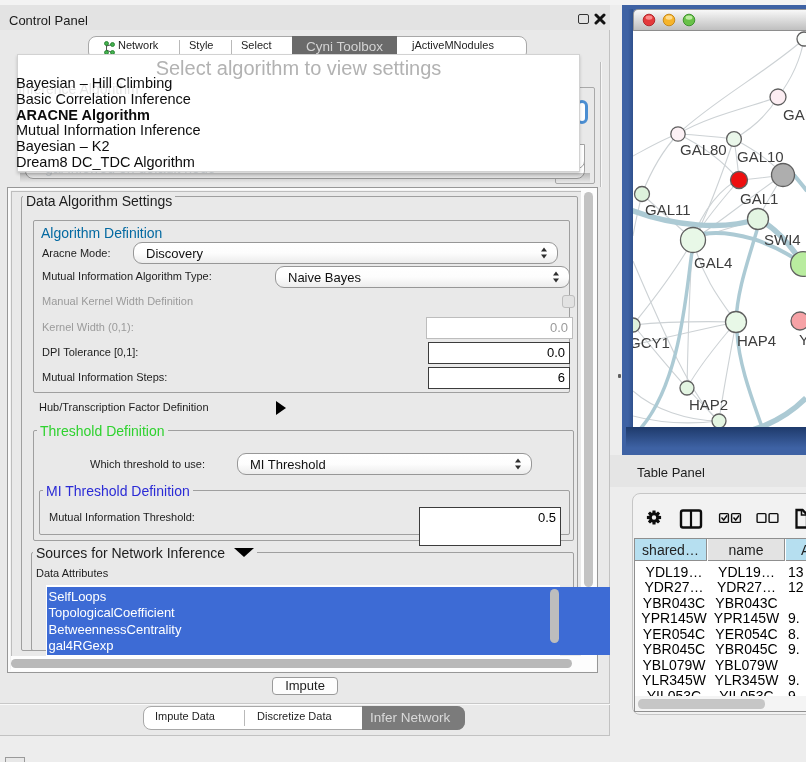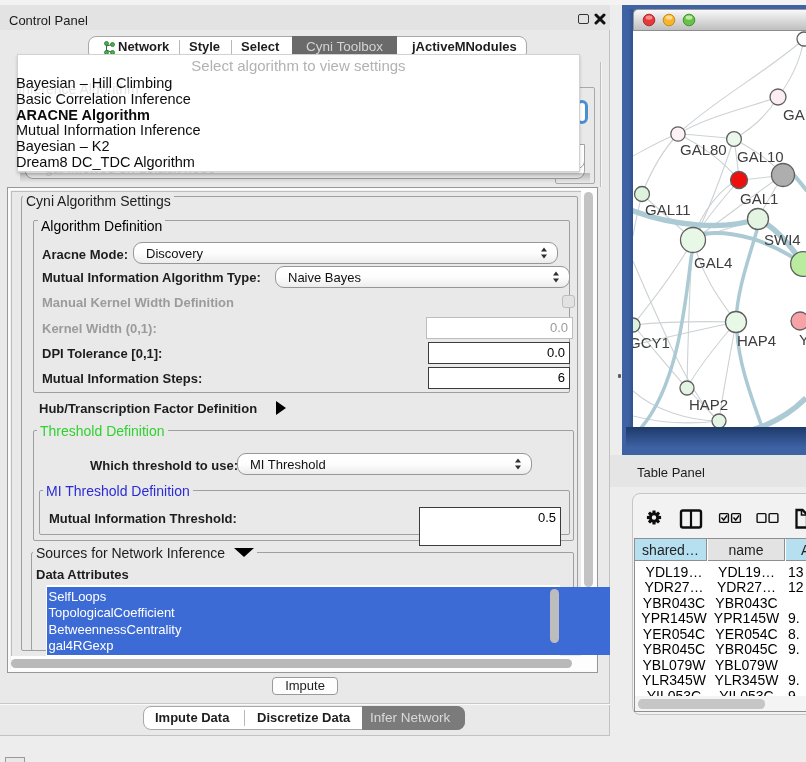--- a/index.html
+++ b/index.html
@@ -1,20 +1,20 @@
 <!DOCTYPE html>
 <html><head>
 <meta charset="utf-8">
 <style>
 * { margin:0; padding:0; box-sizing:border-box; }
 html,body { width:806px; height:762px; overflow:hidden; background:#ededed;
   font-family:"Liberation Sans", sans-serif; }
 #stage { position:relative; width:806px; height:762px; }
 .abs { position:absolute; }
-.b13 { font-size:13px; font-weight:bold; color:#1d1d1d; }
+.b13 { font-size:11px; font-weight:normal; color:#1d1d1d; }
 .gb { position:absolute; border:1px solid #9f9f9f; border-radius:2px; }
 .gbl { position:absolute; background:#e9e9e9; padding:0 3px; font-size:14px;
   font-weight:normal; white-space:nowrap; line-height:14px; }
 .combo { position:absolute; background:linear-gradient(#ffffff,#fdfdfd 50%,#ececec);
   border:1px solid #979797; border-radius:9px; font-size:13px; color:#111; }
 .combo .ct { position:absolute; left:12px; top:50%; transform:translateY(-50%); }
 .spin { position:absolute; right:10.5px; top:50%; transform:translateY(-50%);
   width:6px; height:11px; }
 .spin:before { content:""; position:absolute; left:0; top:0;
   border-left:3px solid transparent; border-right:3px solid transparent;
@@ -81,24 +81,24 @@
   border:1px solid #979797; box-shadow:inset 0 0 0 2.5px #fbfbfb;"></div>
 <div class="abs" style="left:10.5px; top:190.5px; width:584px; height:479px; border:1px solid #bdbdbd; background:#e9e9e9;"></div>
 
 <div class="abs" style="left:581px; top:188px; width:15px; height:483px; background:#fdfdfd;"></div>
 <div class="vthumb" style="left:584px; top:192px; width:9px; height:395px;"></div>
 
 <div class="abs" style="left:11px; top:656px; width:570px; height:15px; background:#fdfdfd;"></div>
 <div class="vthumb" style="left:11px; top:658.5px; width:561px; height:9px; background:#b9b9b9;"></div>
 
 <div class="gb" style="left:21px; top:196px; width:557px; height:455px;"></div>
-<div class="gbl" style="left:23px; top:194px; color:#1d1d1d;">Cyni Algorithm Settings</div>
+<div class="gbl" style="left:23px; top:194px; color:#1d1d1d;">Data Algorithm Settings</div>
 
 <div class="gb" style="left:33px; top:220px; width:537px; height:173px;"></div>
-<div class="gbl" style="left:38px; top:219px; color:#000000;">Algorithm Definition</div>
+<div class="gbl" style="left:38px; top:226px; color:#0369a1;">Algorithm Definition</div>
 
 <div class="abs b13" style="left:42px; top:247px;">Aracne Mode:</div>
 <div class="combo" style="left:133px; top:242px; width:425px; height:22px;">
   <span class="ct">Discovery</span>
       <span class="spin"></span>
     </div>
 
 <div class="abs b13" style="left:42px; top:270px;">Mutual Information Algorithm Type:</div>
 <div class="combo" style="left:275px; top:266px; width:295px; height:22px;">
   <span class="ct">Naive Bayes</span>
@@ -167,21 +167,21 @@
 <div class="abs b13" style="left:257px; top:710px;">Discretize Data</div>
 <div class="abs b13" style="left:370px; top:710px; color:#dadada; font-weight:normal; font-size:13.5px;">Infer Network</div>
 
 <div class="abs" style="left:5px; top:757px; width:20px; height:10px; background:#e8e8e8;
   border:1px solid #9a9a9a;"></div>
 
 <div class="abs" style="left:617.5px; top:373.5px; width:3px; height:4px; background:#5e5e5e; border-radius:1px;"></div>
 
 <div class="abs" style="left:17px; top:54px; width:563px; height:118px; background:#fff;
   border:1px solid #d2d2d2; box-shadow:0 2px 3px rgba(0,0,0,0.18); z-index:30;"></div>
-<div class="abs" style="left:17px; top:57px; width:563px; text-align:center; font-size:15px;
+<div class="abs" style="left:17px; top:57px; width:563px; text-align:center; font-size:20px;
   color:#b2b2b2; z-index:31;">Select algorithm to view settings</div>
 <div class="abs" style="left:18px; top:81px; font-size:14px; color:rgba(40,40,40,0.13); z-index:31;">Inference Algorithm</div>
 <div class="abs" style="left:16px; top:76px; font-size:14.5px; color:#0c0c0c; line-height:15.8px; z-index:32;">
 Bayesian – Hill Climbing<br>
 Basic Correlation Inference<br>
 <b>ARACNE Algorithm</b><br>
 Mutual Information Inference<br>
 Bayesian – K2<br>
 Dream8 DC_TDC Algorithm</div>
 

